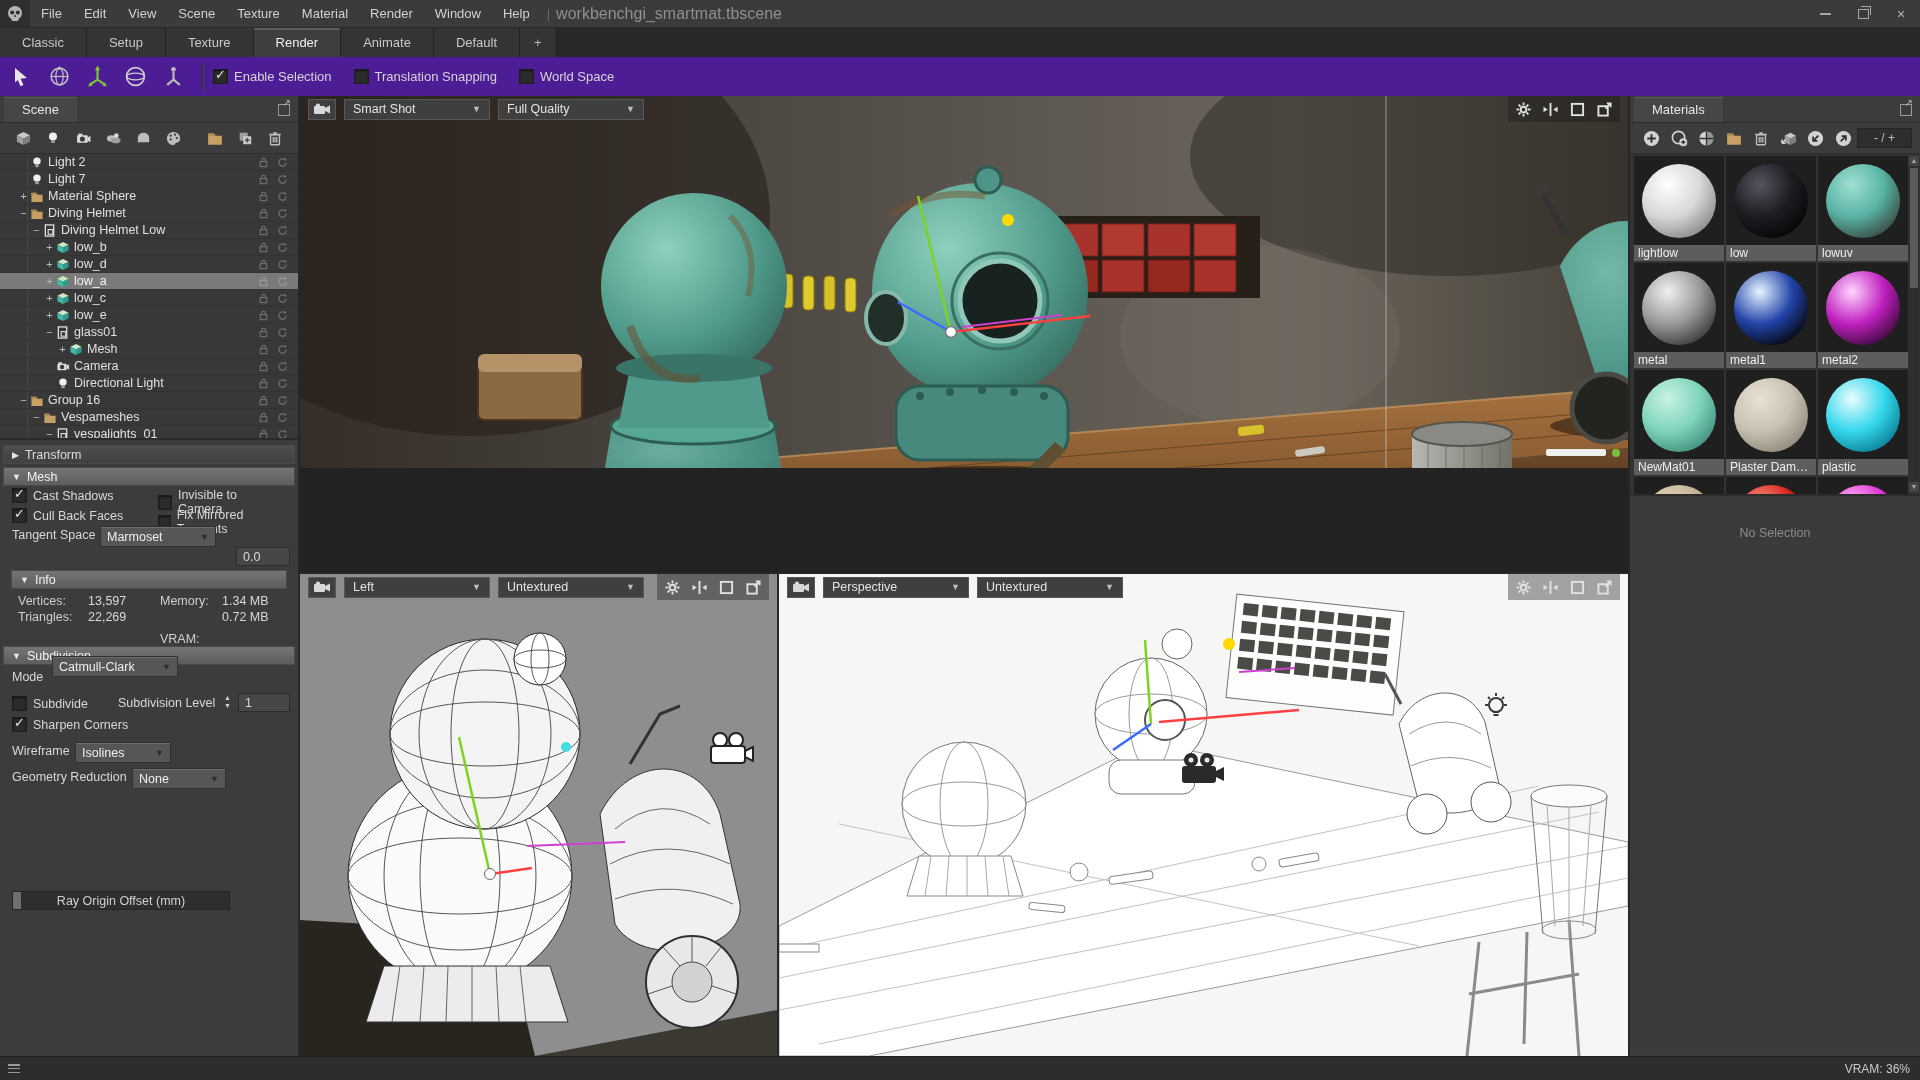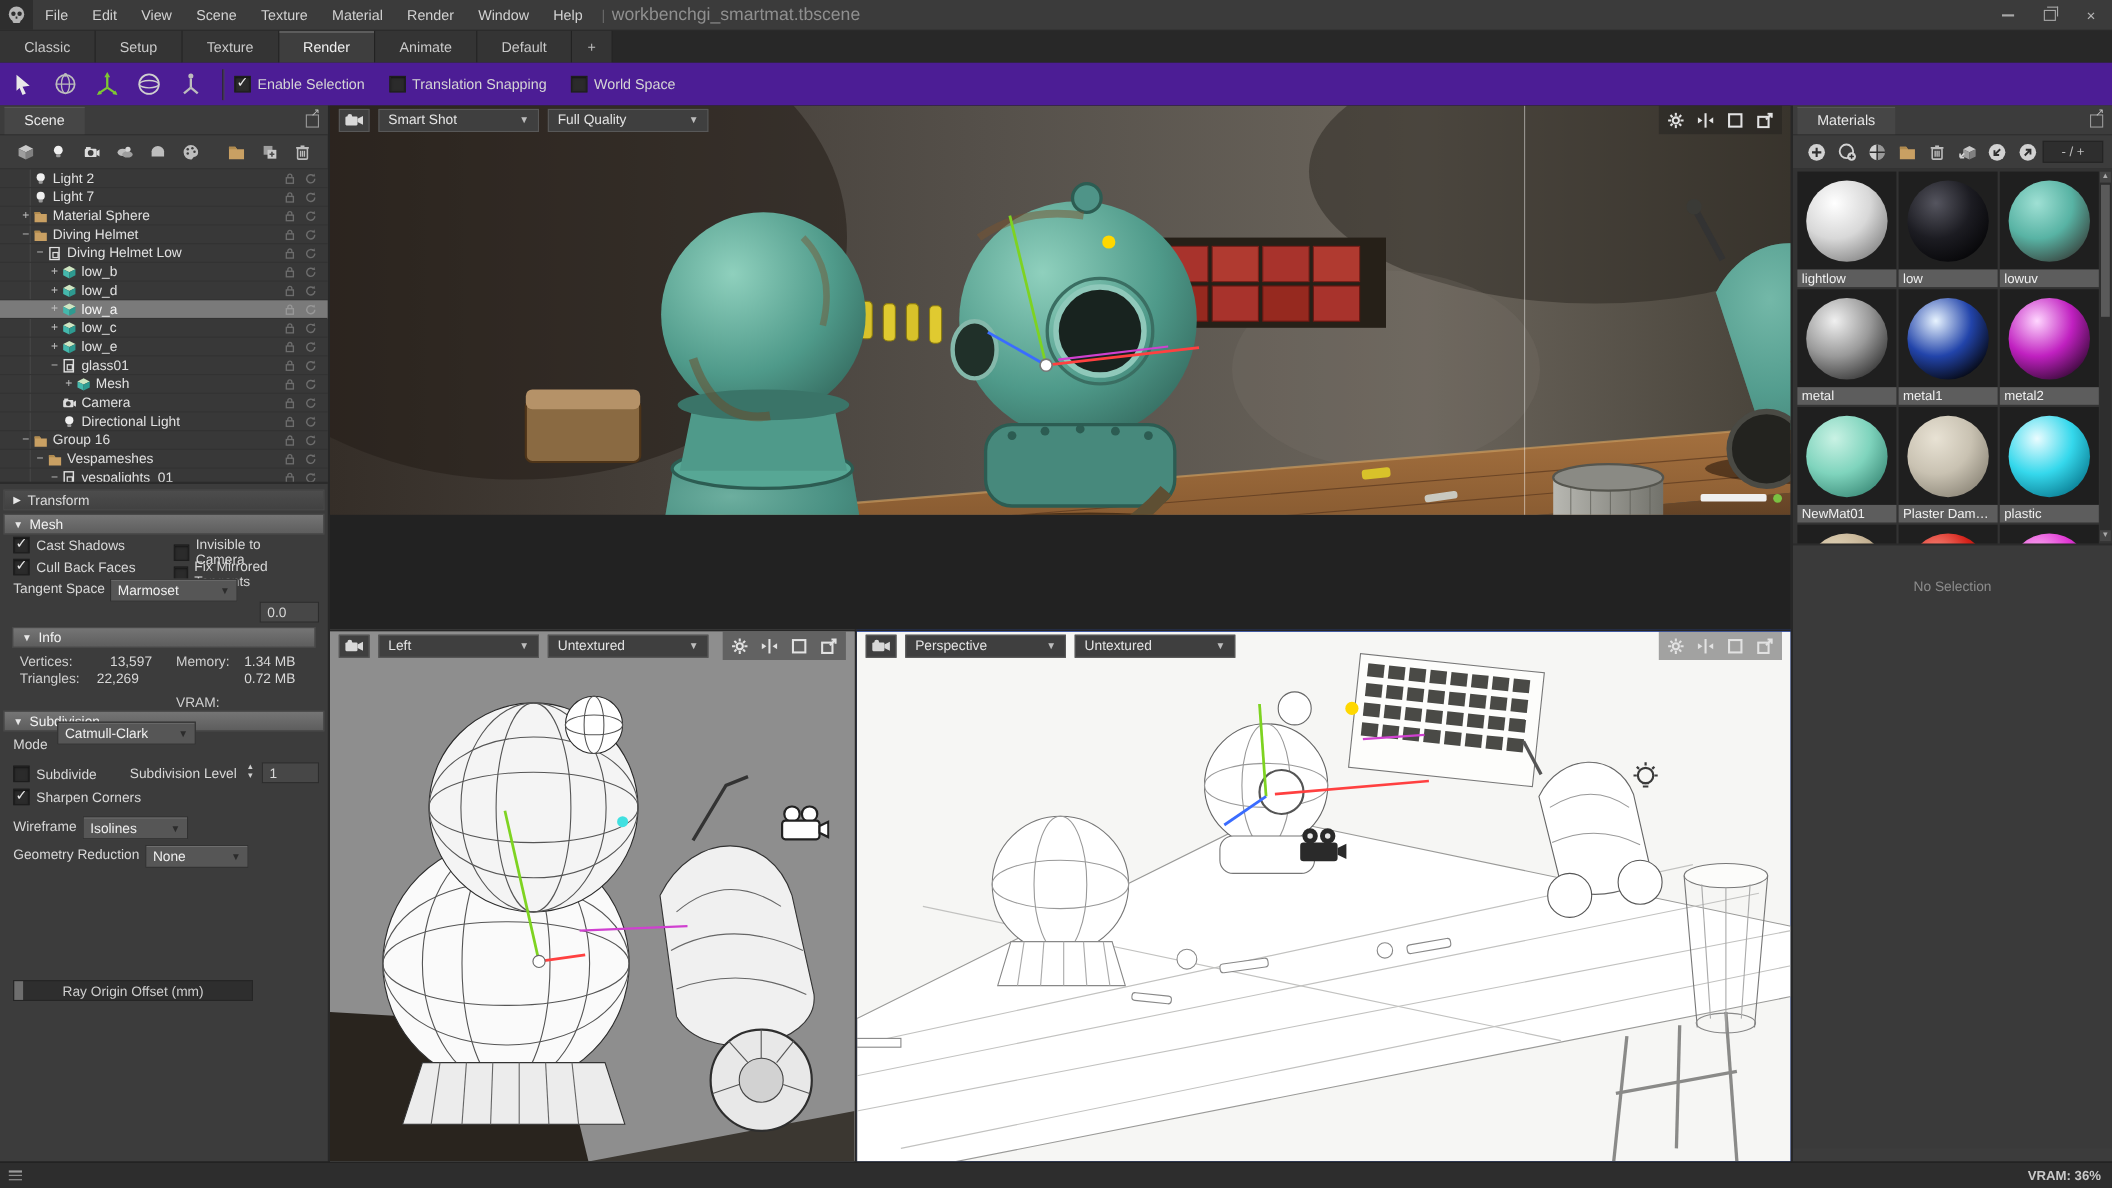--- a/index.html
+++ b/index.html
@@ -90,21 +90,21 @@
   .sphere{width:74px;height:74px;border-radius:50%;}
   .matname{height:16px;background:#5d5d5d;color:#f0f0f0;font-size:12px;display:flex;align-items:center;padding:0 4px;overflow:hidden;white-space:nowrap;}
   #matscroll{position:absolute;right:1px;top:2px;bottom:2px;width:10px;background:#2e2e2e;}
   #matscroll .thumbbar{position:absolute;left:1px;right:1px;top:12px;height:120px;background:#5a5a5a;}
   #matscroll .sarr{position:absolute;left:0;width:10px;height:10px;font-size:7px;color:#aaa;text-align:center;line-height:10px;background:#454545;}
   #matprops{position:relative;height:548px;background:#3a3a3a;}
   #noselection{position:absolute;left:0;right:0;top:30px;text-align:center;color:#8c8c8c;font-size:12.5px;}
   #matsizebox{margin-left:auto;width:58px;height:18px;background:#2e2e2e;border:1px solid #242424;color:#bdbdbd;
               font-size:12px;display:flex;align-items:center;justify-content:center;}
   
-  #statusbar{left:0;top:1056px;width:1920px;height:24px;background:#2d2d2d;border-top:1px solid #1f1f1f;display:flex;align-items:center;box-sizing:border-box;font-weight:bold;}
+  #statusbar{left:0;top:1056px;width:1920px;height:24px;background:#2d2d2d;border-top:1px solid #1f1f1f;display:flex;align-items:center;box-sizing:border-box;}
   #loglines{width:12px;height:9px;margin-left:8px;display:flex;flex-direction:column;justify-content:space-between;}
   #loglines span{height:1.5px;background:#9a9a9a;}
   #vramtext{margin-left:auto;margin-right:10px;font-size:12px;color:#c9c9c9;}
   svg{display:block;}
 </style>
 </head>
 <body>
 
 <svg width="0" height="0" style="position:absolute">
   <defs>
@@ -726,21 +726,21 @@
   <div class="valbox abs" style="left:236px;top:451px;width:40px;">
     <span>0.0</span>
     </div>
   <div class="sechdr abs" style="left:8px;right:8px;top:474px;">
     <span class="tri">▼</span>
       <span>Info</span>
     </div>
   <div class="prow" style="left:18px;top:498px;">
       <span class="ilabel">Vertices:</span>
     </div>
-  <div class="prow" style="left:88px;top:498px;margin-left:12px;">
+  <div class="prow" style="left:88px;top:498px;">
       <span>13,597</span>
     </div>
   <div class="prow" style="left:160px;top:498px;">
       <span class="ilabel">Memory:</span>
     </div>
   <div class="prow" style="left:222px;top:498px;">
       <span>1.34 MB</span>
     </div>
   <div class="prow" style="left:18px;top:514px;">
       <span class="ilabel">Triangles:</span>

